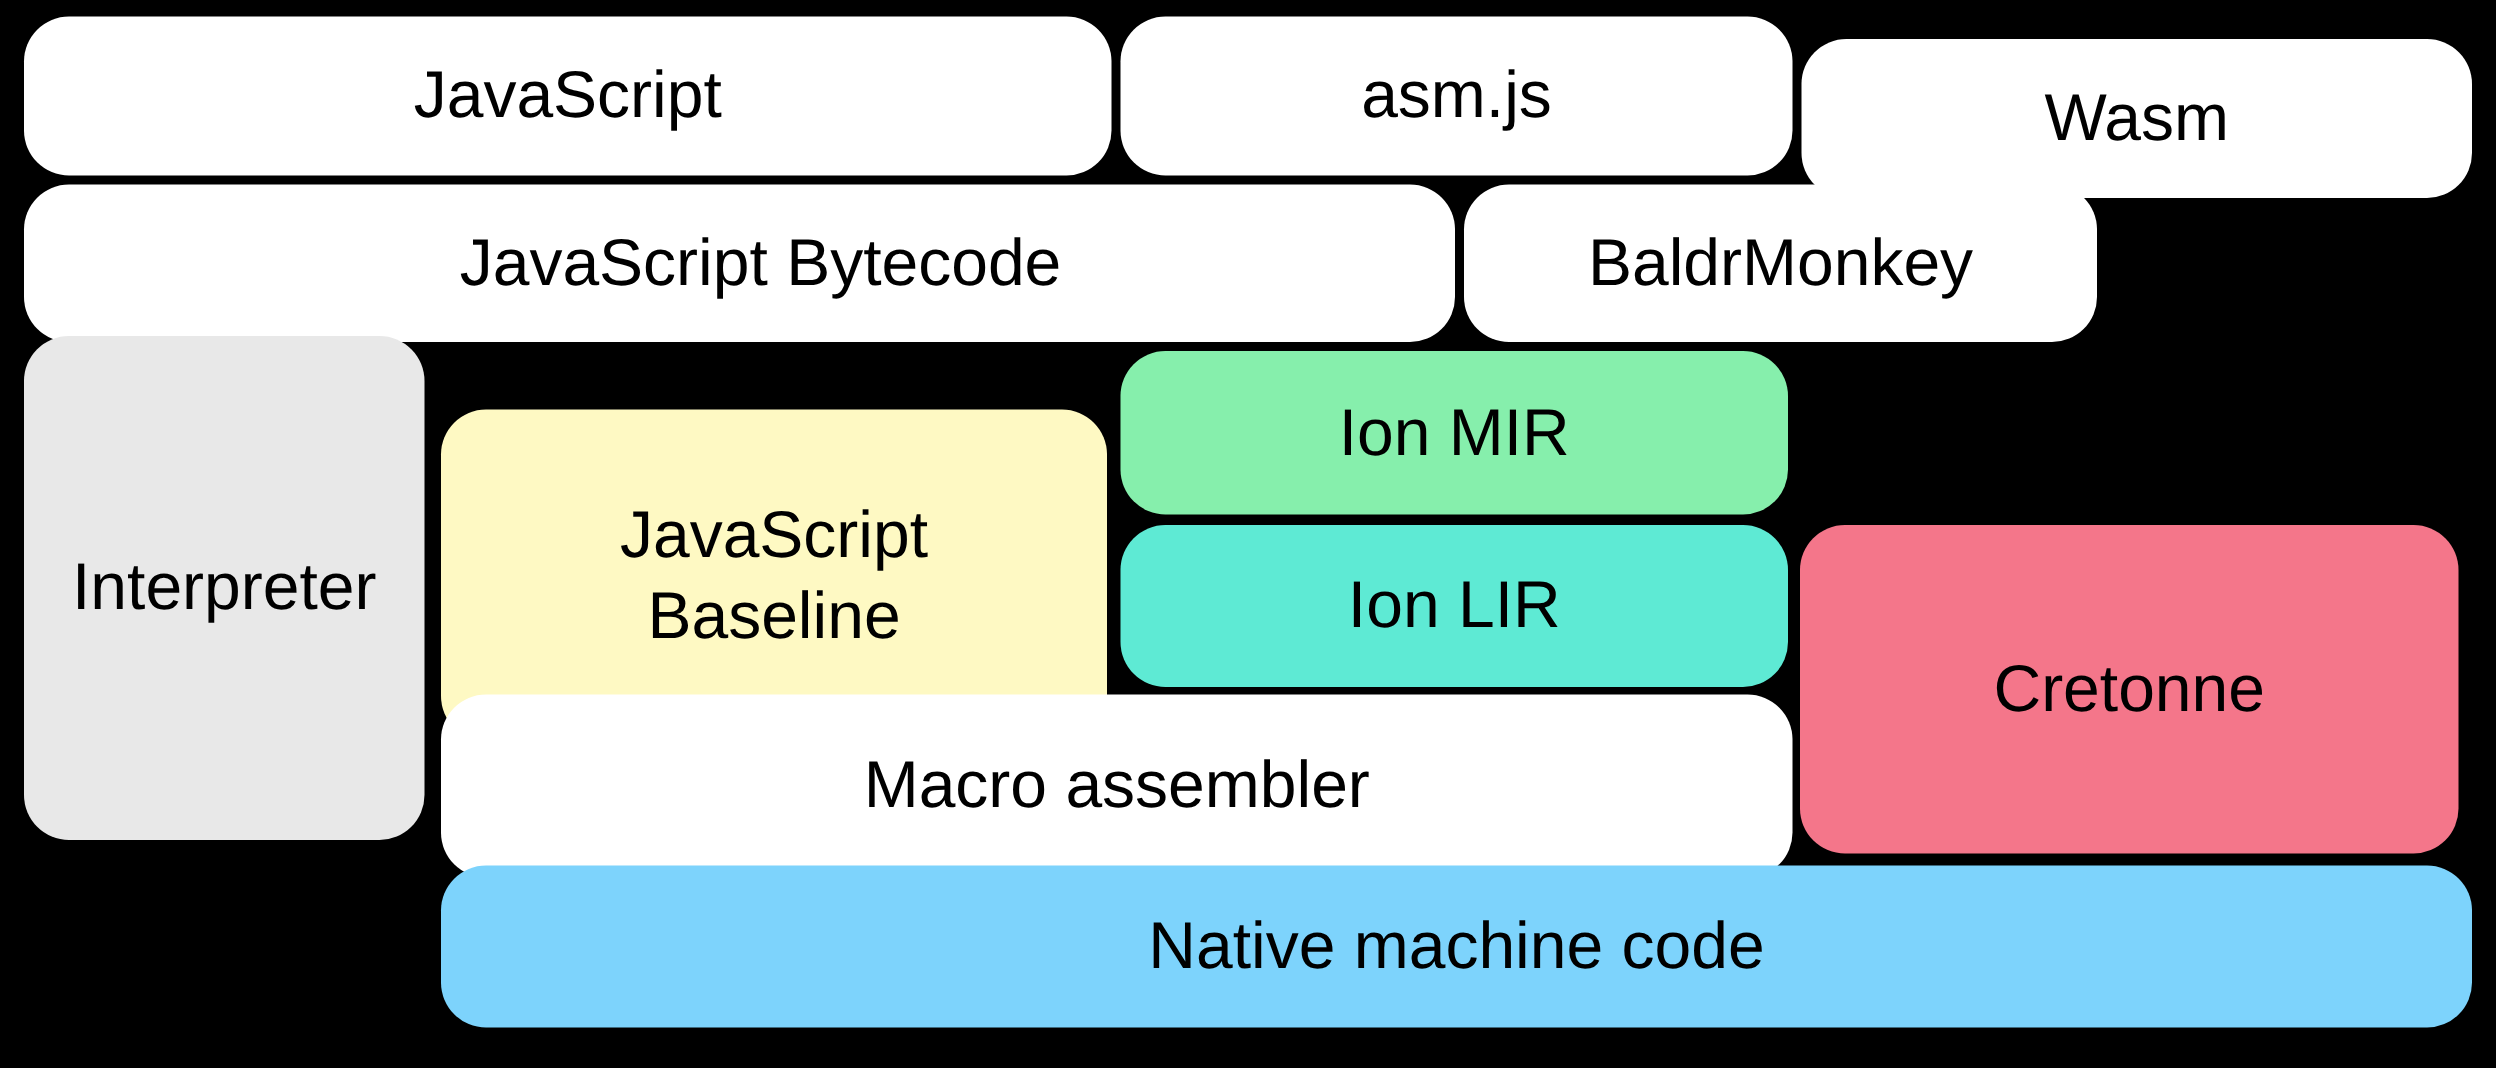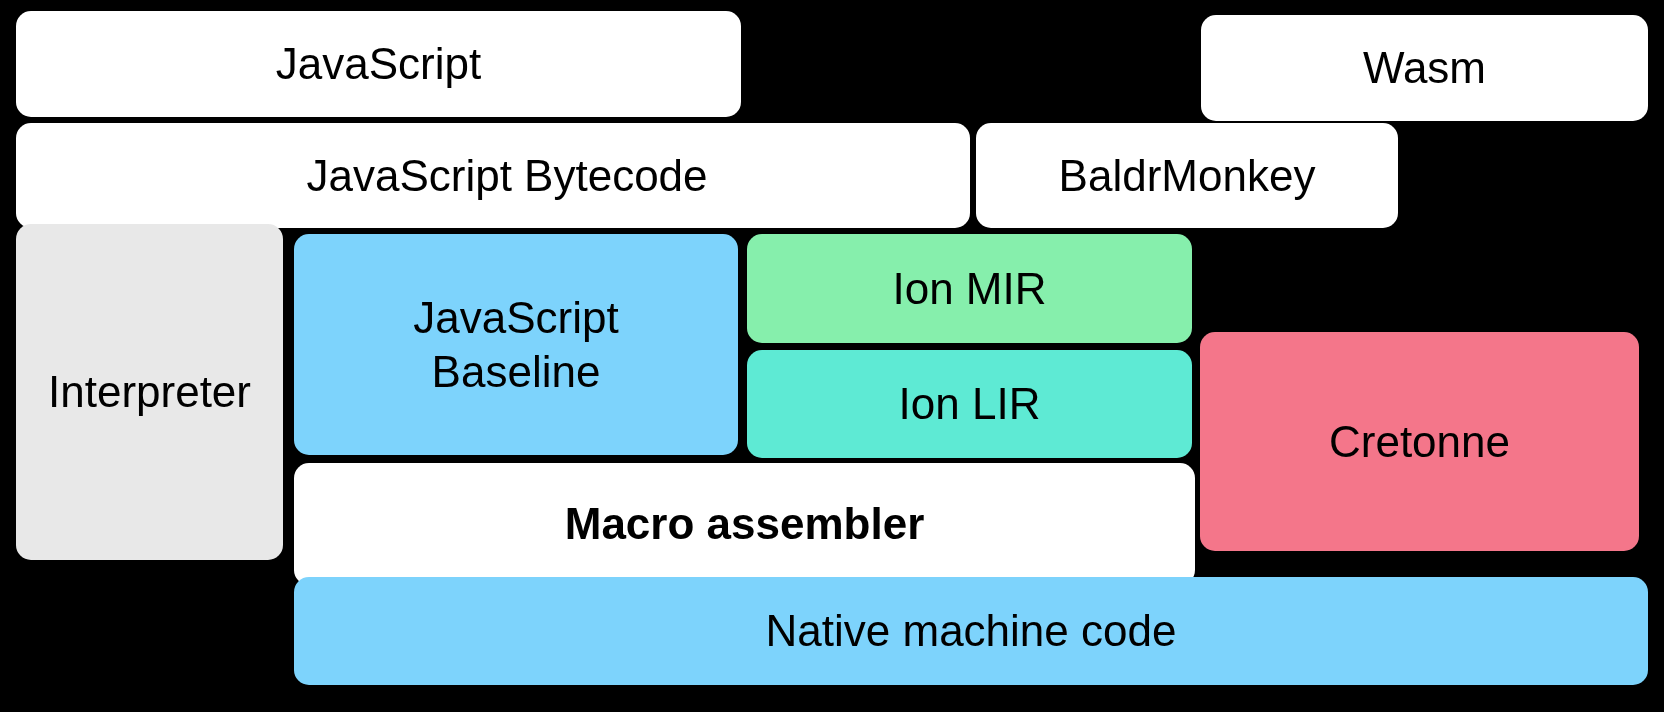--- a/index.html
+++ b/index.html
@@ -10,79 +10,82 @@
   #canvas {
     position: relative;
     width: 1664px;
     height: 712px;
     background: #000000;
     font-family: "Liberation Sans", "DejaVu Sans", sans-serif;
     overflow: hidden;
   }
   .box {
     position: absolute;
-    border-radius: 15px;
+    border-radius: 30px;
     background: #ffffff;
     display: flex;
     align-items: center;
     justify-content: center;
     box-sizing: border-box;
   }
   .lbl {
     font-size: 44px;
     line-height: 1.22;
     color: #000000;
     text-align: center;
     white-space: nowrap;
   }
   
   .b-javascript { left: 16px;   top: 11px;  width: 725px;  height: 106px; }
   .b-asmjs      { left: 747px;  top: 11px;  width: 448px;  height: 106px; }
-  .b-wasm       { left: 1201px; top: 15px;  width: 447px;  height: 106px; }
+  .b-wasm       { left: 1201px; top: 26px;  width: 447px;  height: 106px; }
   
   .b-bytecode   { left: 16px;   top: 123px; width: 954px;  height: 105px; padding-left: 28px; }
   .b-baldr      { left: 976px;  top: 123px; width: 422px;  height: 105px; }
   
   .b-interp     { left: 16px;   top: 224px; width: 267px;  height: 336px; background: #e8e8e8; }
   .b-baseline   { left: 294px;  top: 234px; width: 444px;  height: 221px; }
   .b-baseline .lbl { white-space: normal; max-width: 290px; }
   .b-ionmir     { left: 747px;  top: 234px; width: 445px;  height: 109px; background: #77c143; }
   .b-ionlir     { left: 747px;  top: 350px; width: 445px;  height: 108px; background: #77c143; }
-  .b-cretonne   { left: 1200px; top: 332px; width: 439px;  height: 219px; background: #f4768a; }
+  .b-cretonne   { left: 1200px; top: 350px; width: 439px;  height: 219px; background: #f4768a; }
   
-  .b-macro      { left: 294px;  top: 463px; width: 901px;  height: 122px; font-weight: bold; }
+  .b-macro      { left: 294px;  top: 463px; width: 901px;  height: 122px; }
   .b-native     { left: 294px;  top: 577px; width: 1354px; height: 108px; }
 </style>
 </head>
 <body>
 
 <div id="canvas" style="background-color: rgb(0, 0, 0);">
 
   <div class="box b-javascript" style="background-color: rgb(255, 255, 255);">
     <span class="lbl">JavaScript</span>
   </div>
 
+  <div class="box b-asmjs" style="background-color: rgb(255, 255, 255);">
+    <span class="lbl">asm.js</span>
+  </div>
 
   <div class="box b-wasm" style="background-color: rgb(255, 255, 255);">
     <span class="lbl">Wasm</span>
   </div>
 
   <div class="box b-bytecode" style="background-color: rgb(255, 255, 255);">
     <span class="lbl">JavaScript Bytecode</span>
   </div>
 
   <div class="box b-baldr" style="background-color: rgb(255, 255, 255);">
     <span class="lbl">BaldrMonkey</span>
   </div>
 
   <div class="box b-interp" style="background-color: rgb(232, 232, 232);">
     <span class="lbl">Interpreter</span>
   </div>
 
-  <div class="box b-baseline" style="background-color: #7dd3fc;">
+  <div class="box b-baseline" style="background-color: #fef9c3; margin-top: 39px;">
     <span class="lbl">JavaScript Baseline</span>
   </div>
 
   <div class="box b-ionmir" style="background-color: #86efac;">
     <span class="lbl">Ion MIR</span>
   </div>
 
   <div class="box b-ionlir" style="background-color: #5eead4;">
     <span class="lbl">Ion LIR</span>
   </div>

